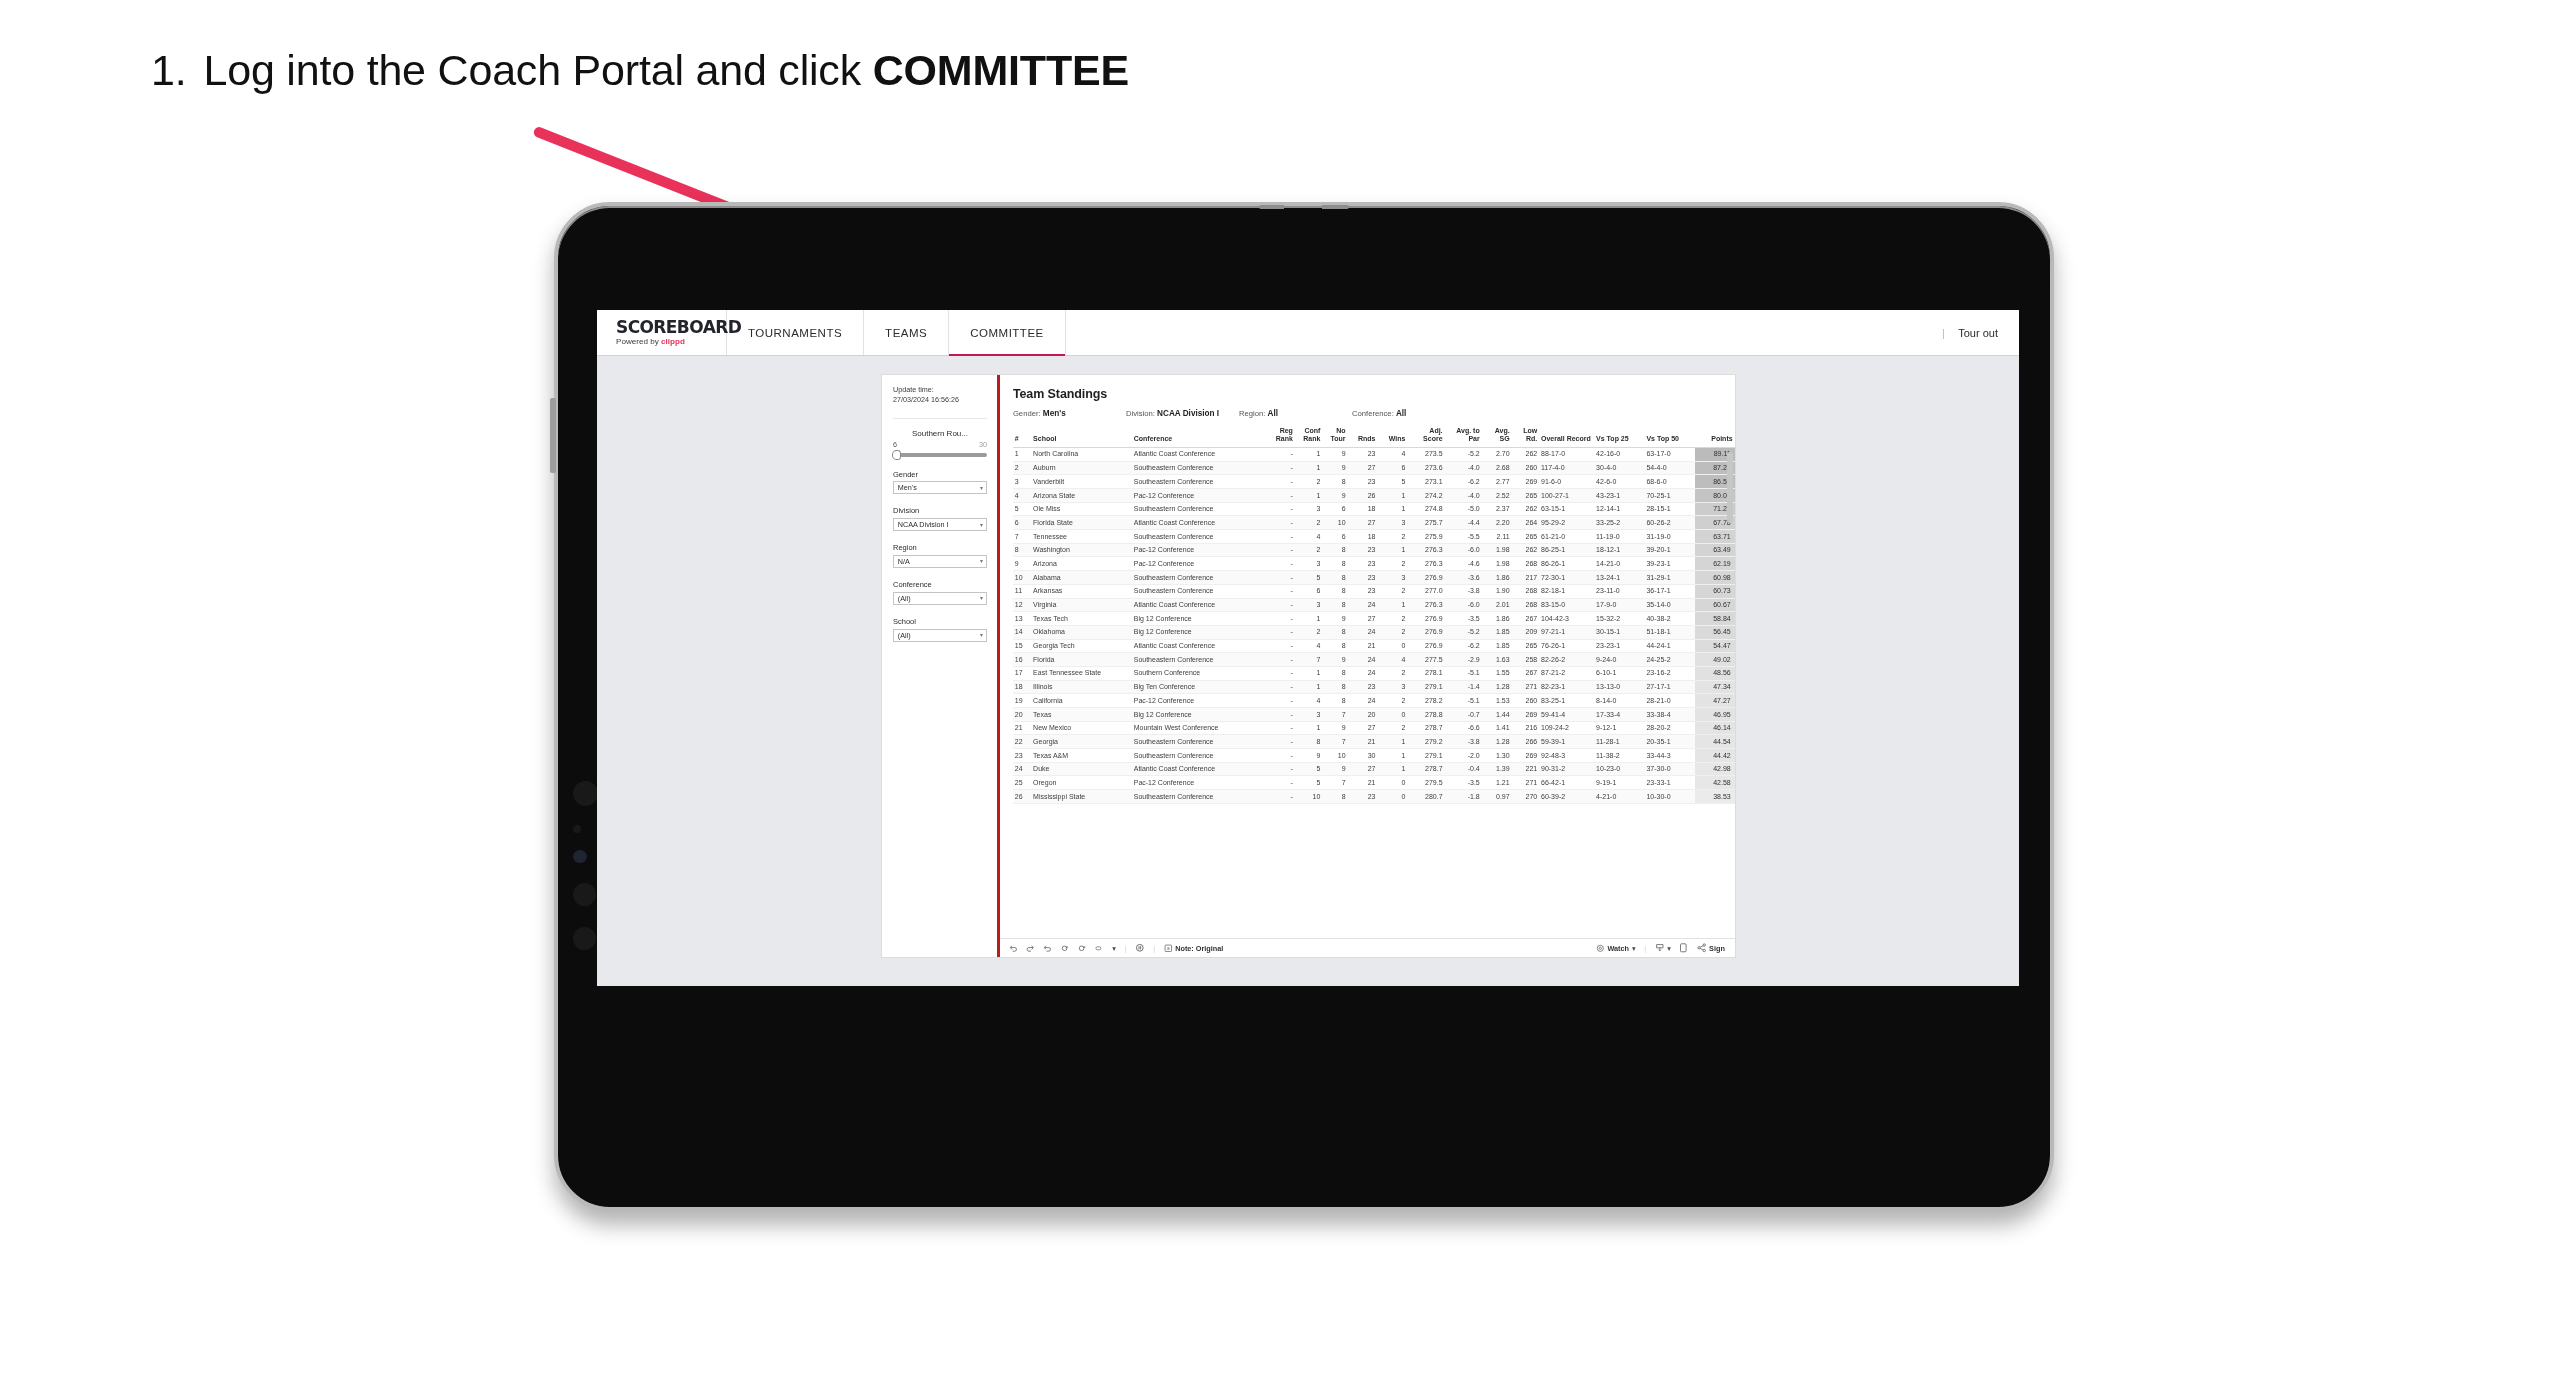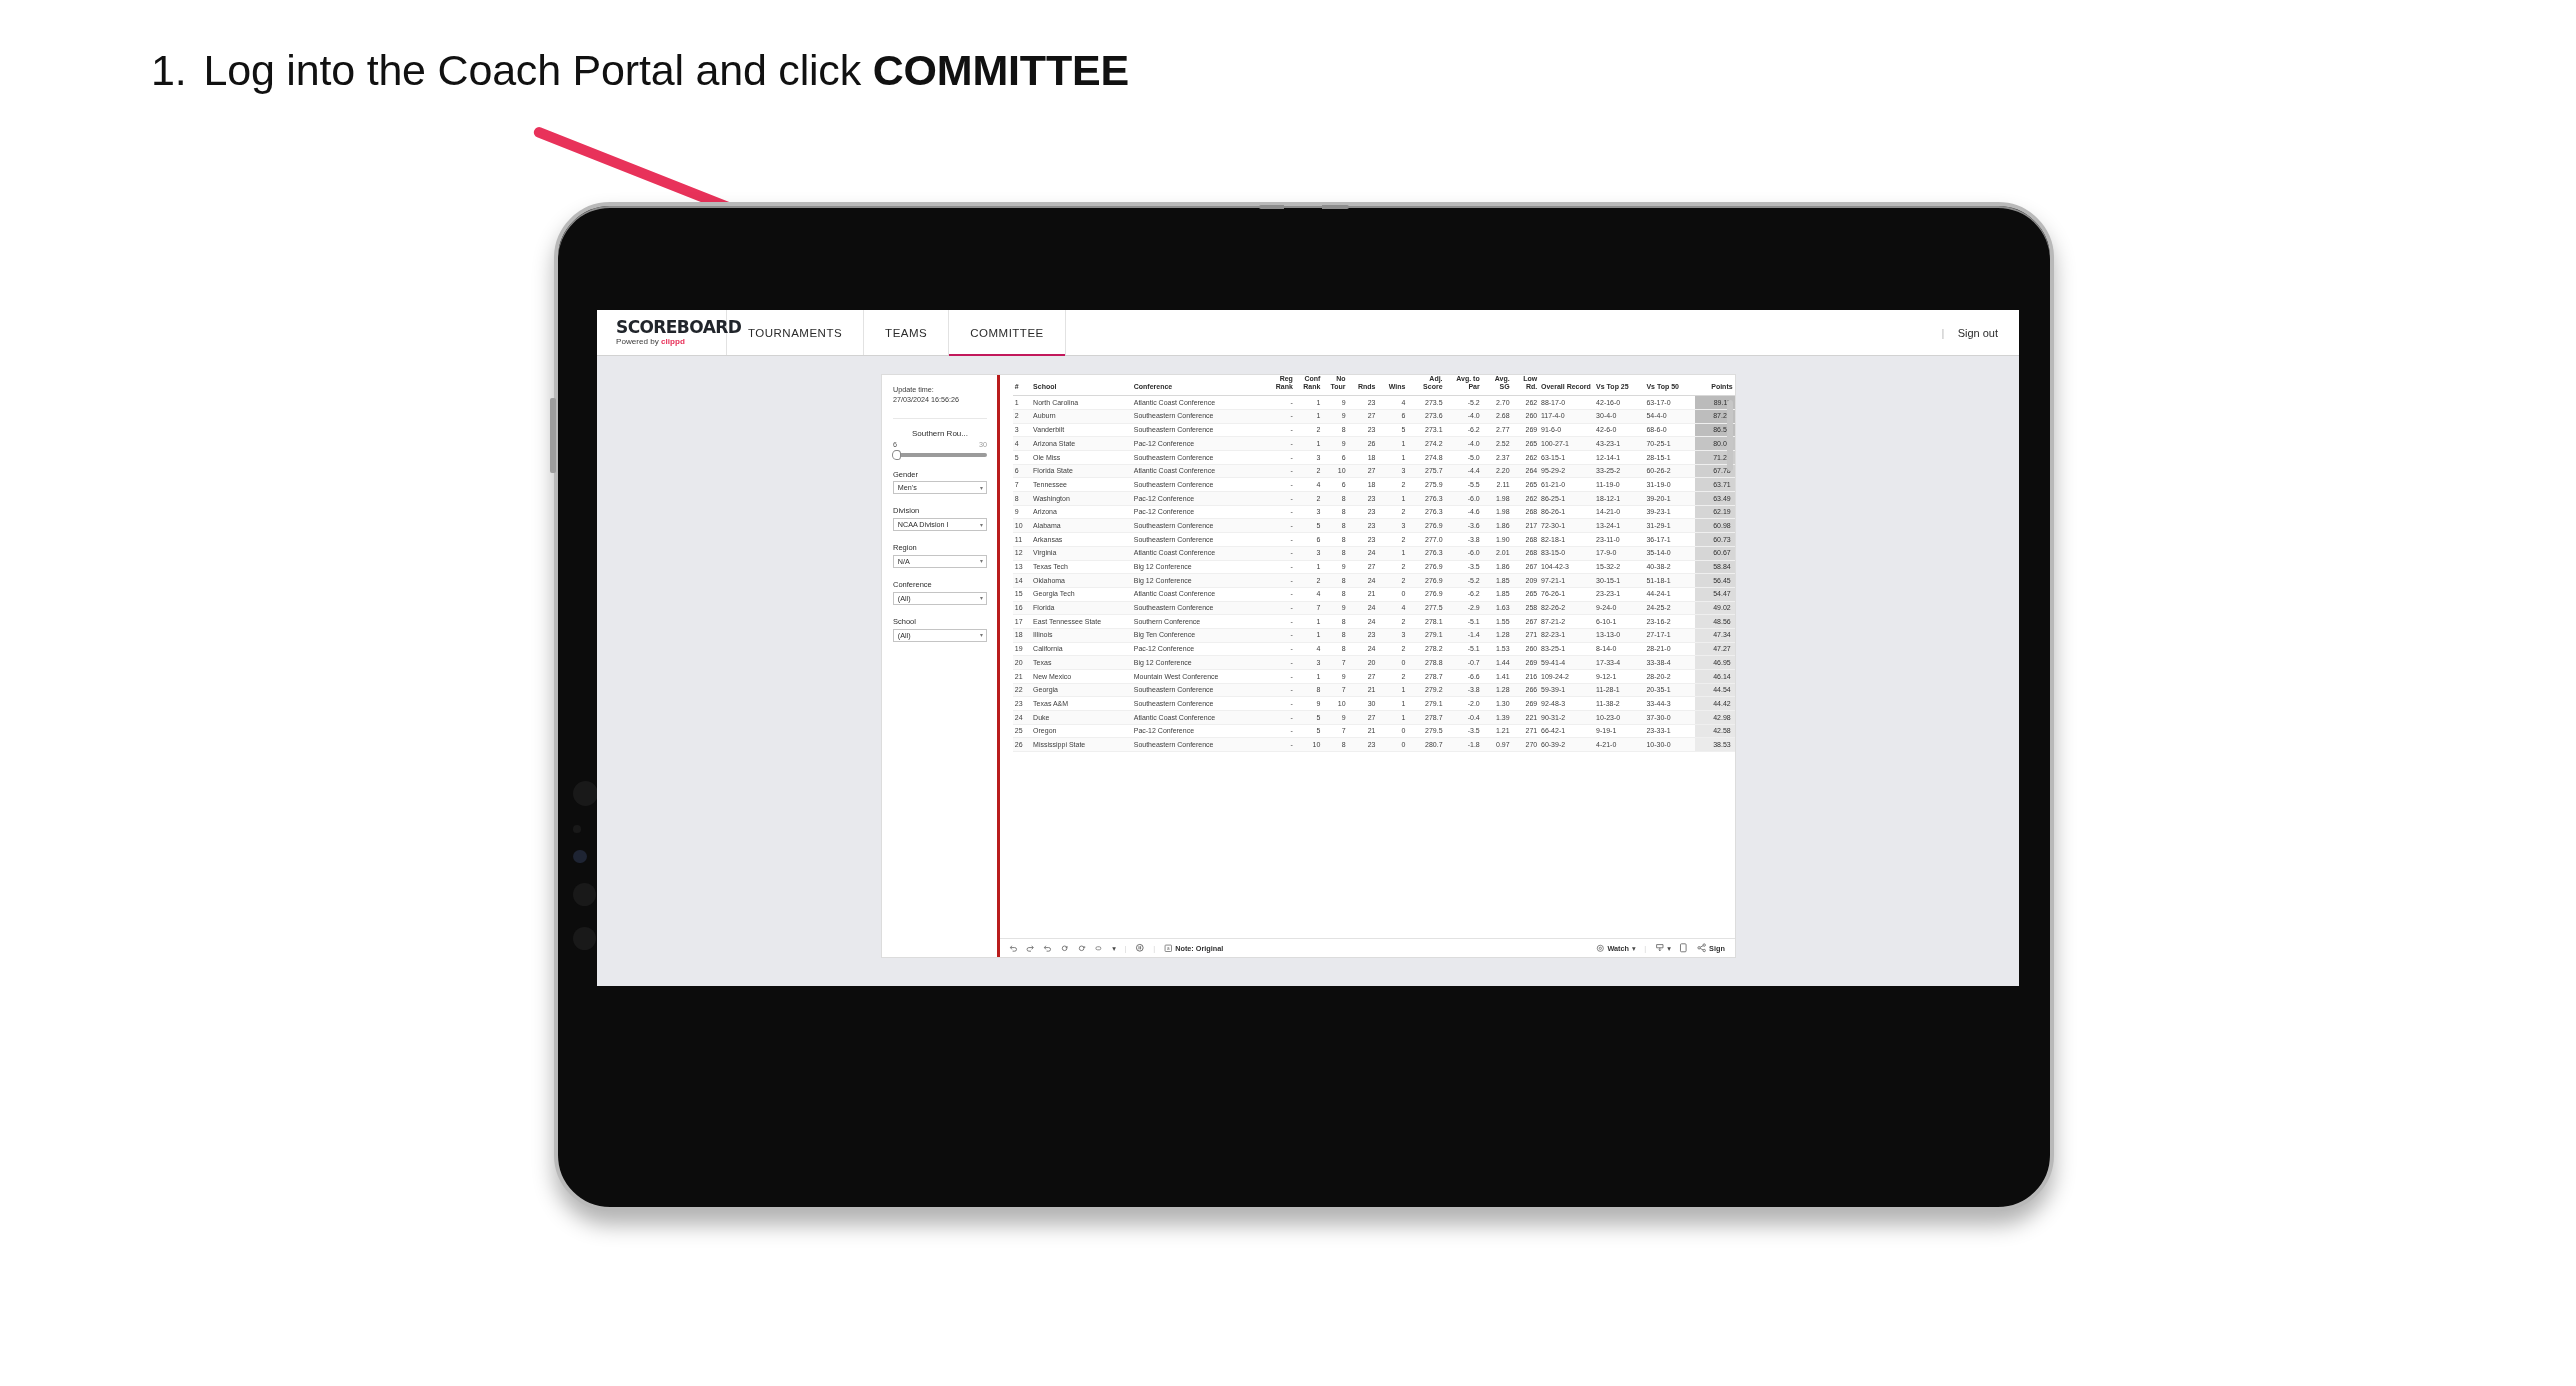--- a/index.html
+++ b/index.html
@@ -164,21 +164,21 @@
       <div id="topnav">
         <div id="brand">
           <div class="logo">SCOREBOARD</div>
           <div class="sub"><span>Powered by </span><span class="clippd">clippd</span></div>
         </div>
         <div class="topnav-item">TOURNAMENTS</div>
         <div class="topnav-item">TEAMS</div>
         <div class="topnav-item active">COMMITTEE</div>
         <div id="topnav-right">
           <span class="divider">|</span>
-          <span>Sign out</span>
+          <span>Tour out</span>
         </div>
       </div>
 
 
       <div id="viz-wrap">
         <div id="viz">
           <div id="viz-body">
 
             <div id="filters">
               <div id="update-time">
@@ -233,20 +233,29 @@
               <div class="f-block">
                 <div class="f-label">School</div>
                 <div class="f-select">
                   <span>(All)</span>
                   <span class="caret">▾</span>
                 </div>
               </div>
             </div>
 
             <div id="tbl-area">
+              <div id="tbl-head">
+                <div id="tbl-title">Team Standings</div>
+                <div id="tbl-meta">
+                    <div class="m"><span>Gender: </span><b>Men's</b></div>
+                    <div class="m"><span>Division: </span><b>NCAA Division I</b></div>
+                    <div class="m"><span>Region: </span><b>All</b></div>
+                    <div class="m"><span>Conference: </span><b>All</b></div>
+                  </div>
+              </div>
               <div id="tbl-scroll">
                 <table>
                   <colgroup>
                     <col style="width:15.3px">
                       <col style="width:84px">
                       <col style="width:113px">
                     <col style="width:23px">
                       <col style="width:23px">
                       <col style="width:21px">
                     <col style="width:25px">

